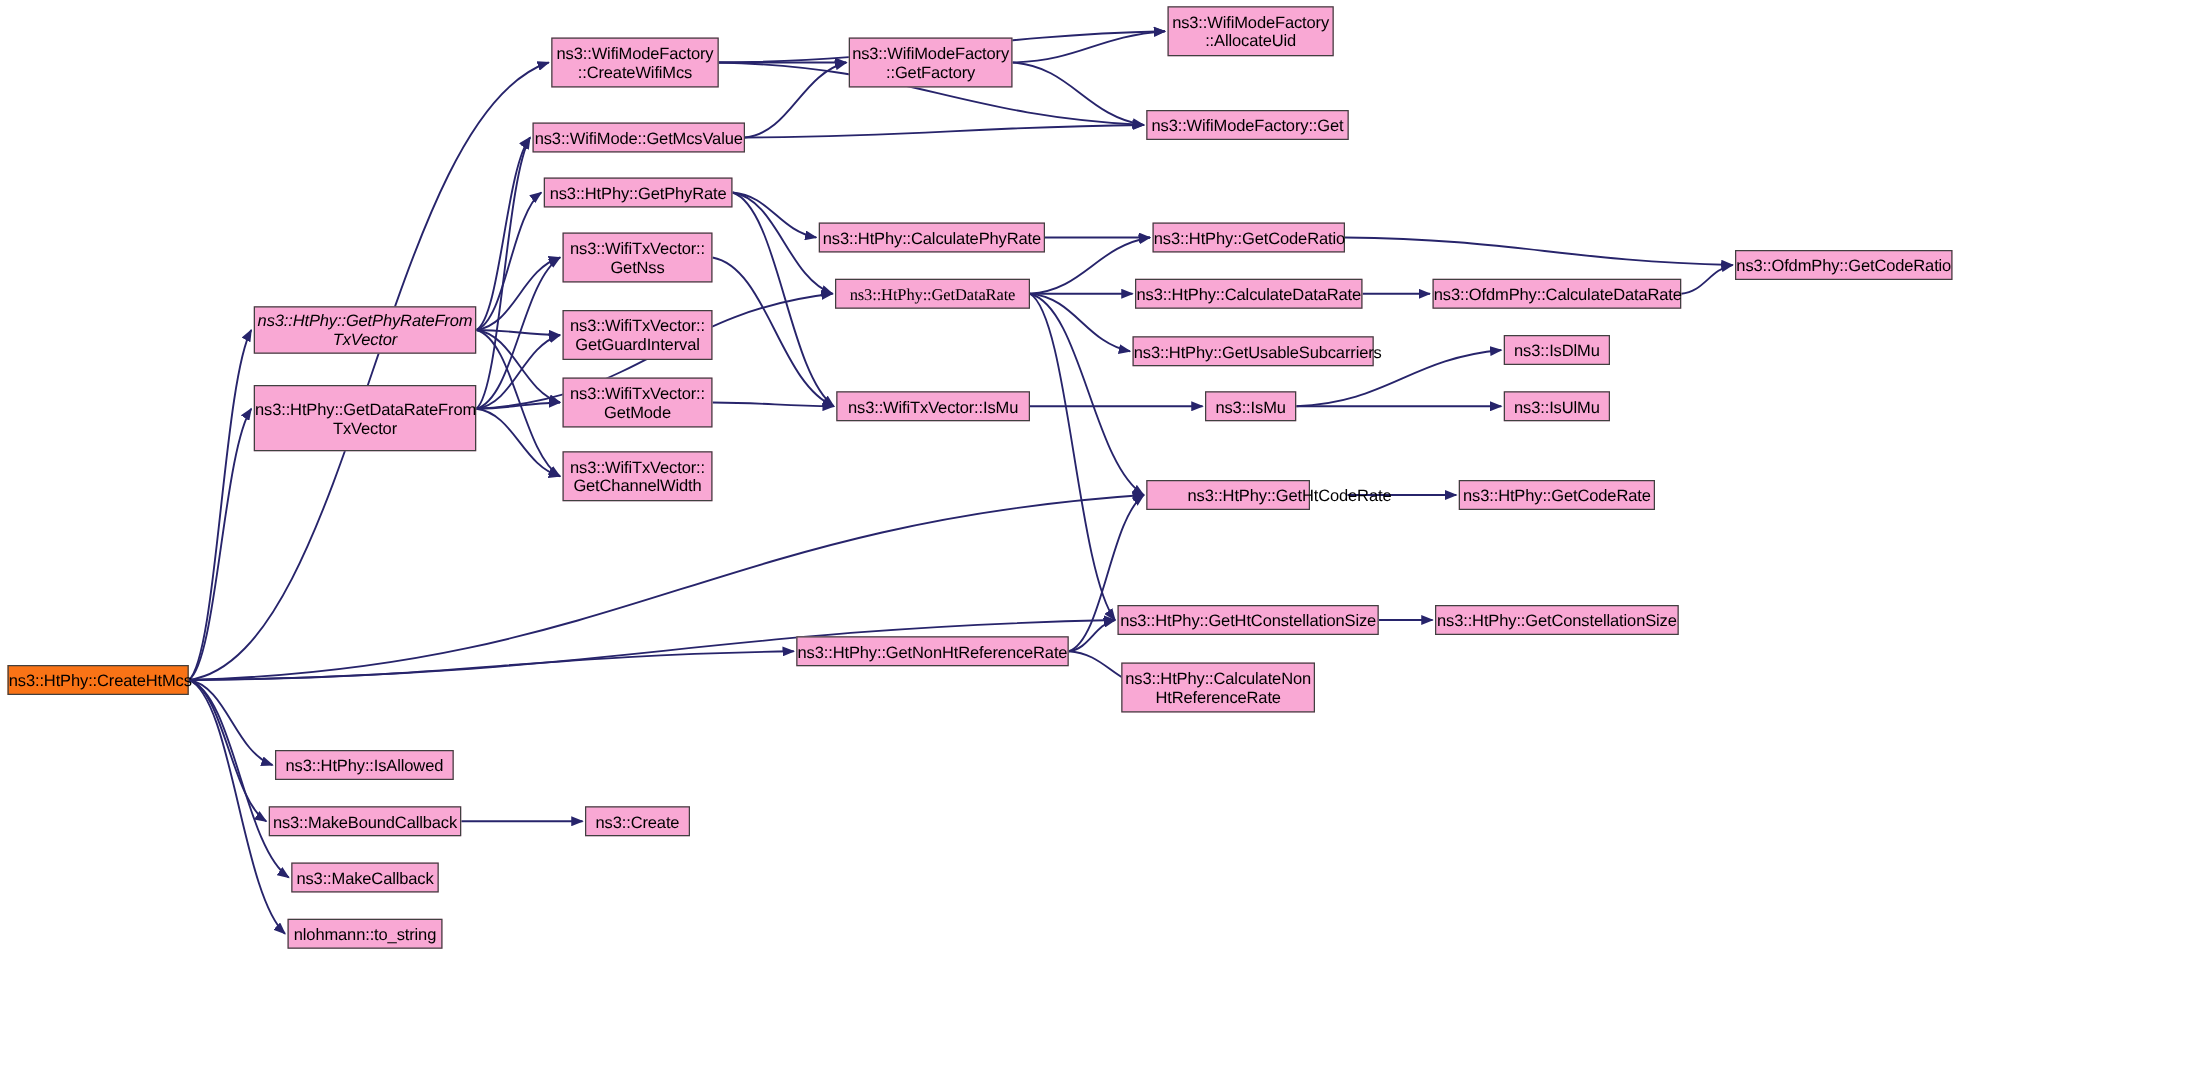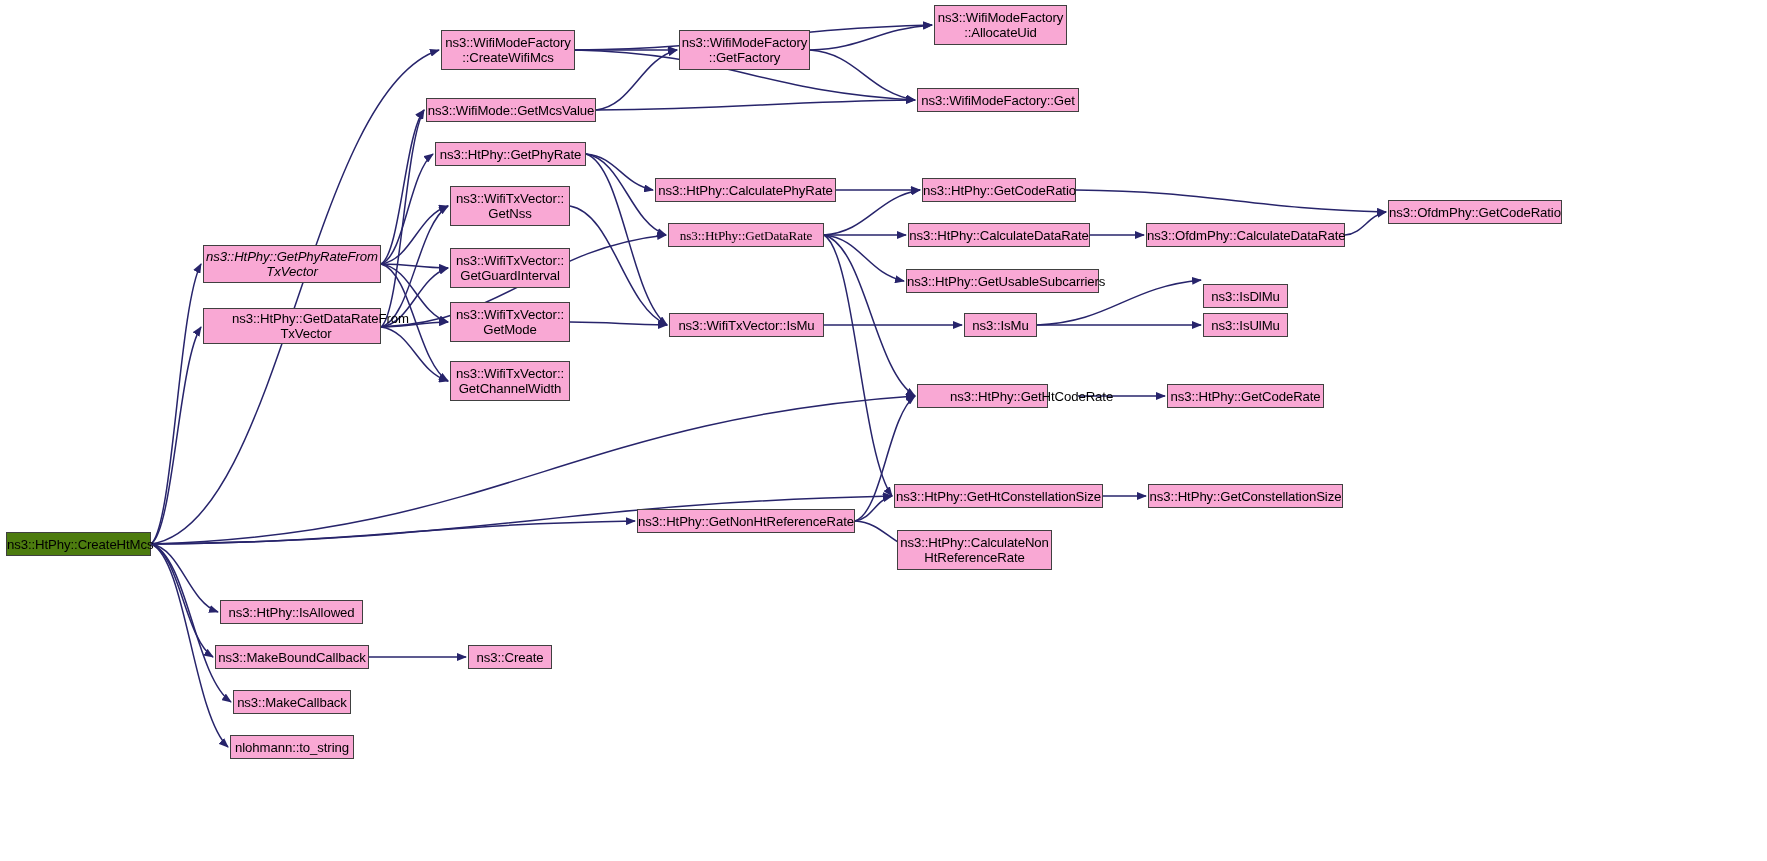--- a/index.html
+++ b/index.html
@@ -33,21 +33,21 @@
     font-size: 13.2px;
     line-height: 15px;
     display: flex;
     align-items: center;
     justify-content: center;
     text-align: center;
     white-space: pre-line;
     letter-spacing: -0.1px;
   }
   .node.highlight {
-    background: #4d7c0f;
+    background: #f97316;
   }
   .node .lbl {
     display: block;
     width: 100%;
     padding: 0 3px;
   }
 </style>
 </head>
 <body>
 
@@ -110,21 +110,21 @@
         <path d="M855,521 C882,512.5625 888,415.6875 915,396" marker-end="url(#arrow)" stroke="#27246b" stroke-width="1.5" fill="none"></path>
         <path d="M855,521 C871.65,519.3125 875.35,499.9375 892,496" marker-end="url(#arrow)" stroke="#27246b" stroke-width="1.5" fill="none"></path>
         <path d="M855,521 C883.8,522.9575 890.2,545.4325 919,550" marker-end="url(#arrow)" stroke="#27246b" stroke-width="1.5" fill="none"></path>
         <path d="M369,657 C412.65,657 422.35,657 466,657" marker-end="url(#arrow)" stroke="#27246b" stroke-width="1.5" fill="none"></path>
       </g>
   </svg>
   <div id="node-layer">
       <div class="node highlight" style="left: 6px; top: 532px; width: 145px; height: 24px;"><span class="lbl">ns3::HtPhy::CreateHtMcs</span></div>
       <div class="node" style="left: 203px; top: 245px; width: 178px; height: 38px; font-style: italic;"><span class="lbl">ns3::HtPhy::GetPhyRateFrom
 TxVector</span></div>
-      <div class="node" style="left: 203px; top: 308px; width: 178px; height: 36px; padding-left: 28px;"><span class="lbl">ns3::HtPhy::GetDataRateFrom
+      <div class="node" style="left: 203px; top: 308px; width: 178px; height: 53px;"><span class="lbl">ns3::HtPhy::GetDataRateFrom
 TxVector</span></div>
       <div class="node" style="left: 220px; top: 600px; width: 143px; height: 24px; text-align: center;"><span class="lbl">ns3::HtPhy::IsAllowed</span></div>
       <div class="node" style="left: 215px; top: 645px; width: 154px; height: 24px;"><span class="lbl">ns3::MakeBoundCallback</span></div>
       <div class="node" style="left: 233px; top: 690px; width: 118px; height: 24px;"><span class="lbl">ns3::MakeCallback</span></div>
       <div class="node" style="left: 230px; top: 735px; width: 124px; height: 24px;"><span class="lbl">nlohmann::to_string</span></div>
       <div class="node" style="left: 441px; top: 30px; width: 134px; height: 40px;"><span class="lbl">ns3::WifiModeFactory
 ::CreateWifiMcs</span></div>
       <div class="node" style="left: 426px; top: 98px; width: 170px; height: 24px;"><span class="lbl">ns3::WifiMode::GetMcsValue</span></div>
       <div class="node" style="left: 435px; top: 142px; width: 151px; height: 24px;"><span class="lbl">ns3::HtPhy::GetPhyRate</span></div>
       <div class="node" style="left: 450px; top: 186px; width: 120px; height: 40px;"><span class="lbl">ns3::WifiTxVector::
@@ -146,20 +146,20 @@
       <div class="node" style="left: 917px; top: 88px; width: 162px; height: 24px;"><span class="lbl">ns3::WifiModeFactory::Get</span></div>
       <div class="node" style="left: 922px; top: 178px; width: 154px; height: 24px;"><span class="lbl">ns3::HtPhy::GetCodeRatio</span></div>
       <div class="node" style="left: 908px; top: 223px; width: 182px; height: 24px;"><span class="lbl">ns3::HtPhy::CalculateDataRate</span></div>
       <div class="node" style="left: 906px; top: 269px; width: 193px; height: 24px;"><span class="lbl">ns3::HtPhy::GetUsableSubcarriers</span></div>
       <div class="node" style="left: 964px; top: 313px; width: 73px; height: 24px;"><span class="lbl">ns3::IsMu</span></div>
       <div class="node" style="left: 917px; top: 384px; width: 131px; height: 24px; padding-left: 32px;"><span class="lbl">ns3::HtPhy::GetHtCodeRate</span></div>
       <div class="node" style="left: 894px; top: 484px; width: 209px; height: 24px;"><span class="lbl">ns3::HtPhy::GetHtConstellationSize</span></div>
       <div class="node" style="left: 897px; top: 530px; width: 155px; height: 40px;"><span class="lbl">ns3::HtPhy::CalculateNon
 HtReferenceRate</span></div>
       <div class="node" style="left: 1146px; top: 223px; width: 199px; height: 24px;"><span class="lbl">ns3::OfdmPhy::CalculateDataRate</span></div>
-      <div class="node" style="left: 1203px; top: 268px; width: 85px; height: 24px; margin-top: 16px;"><span class="lbl">ns3::IsDlMu</span></div>
+      <div class="node" style="left: 1203px; top: 268px; width: 85px; height: 24px;"><span class="lbl">ns3::IsDlMu</span></div>
       <div class="node" style="left: 1203px; top: 313px; width: 85px; height: 24px;"><span class="lbl">ns3::IsUlMu</span></div>
       <div class="node" style="left: 1167px; top: 384px; width: 157px; height: 24px;"><span class="lbl">ns3::HtPhy::GetCodeRate</span></div>
       <div class="node" style="left: 1148px; top: 484px; width: 195px; height: 24px;"><span class="lbl">ns3::HtPhy::GetConstellationSize</span></div>
       <div class="node" style="left: 1388px; top: 200px; width: 174px; height: 24px;"><span class="lbl">ns3::OfdmPhy::GetCodeRatio</span></div>
       <div class="node" style="left: 468px; top: 645px; width: 84px; height: 24px;"><span class="lbl">ns3::Create</span></div>
     </div>
 </div>
 
 </body></html>

